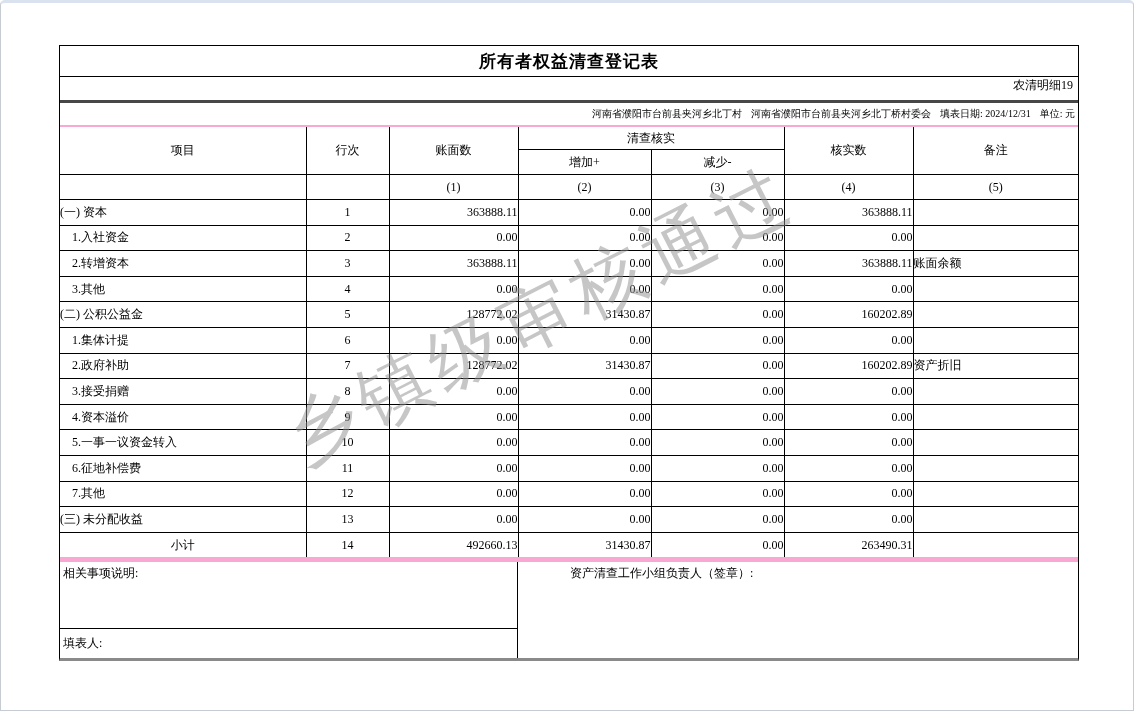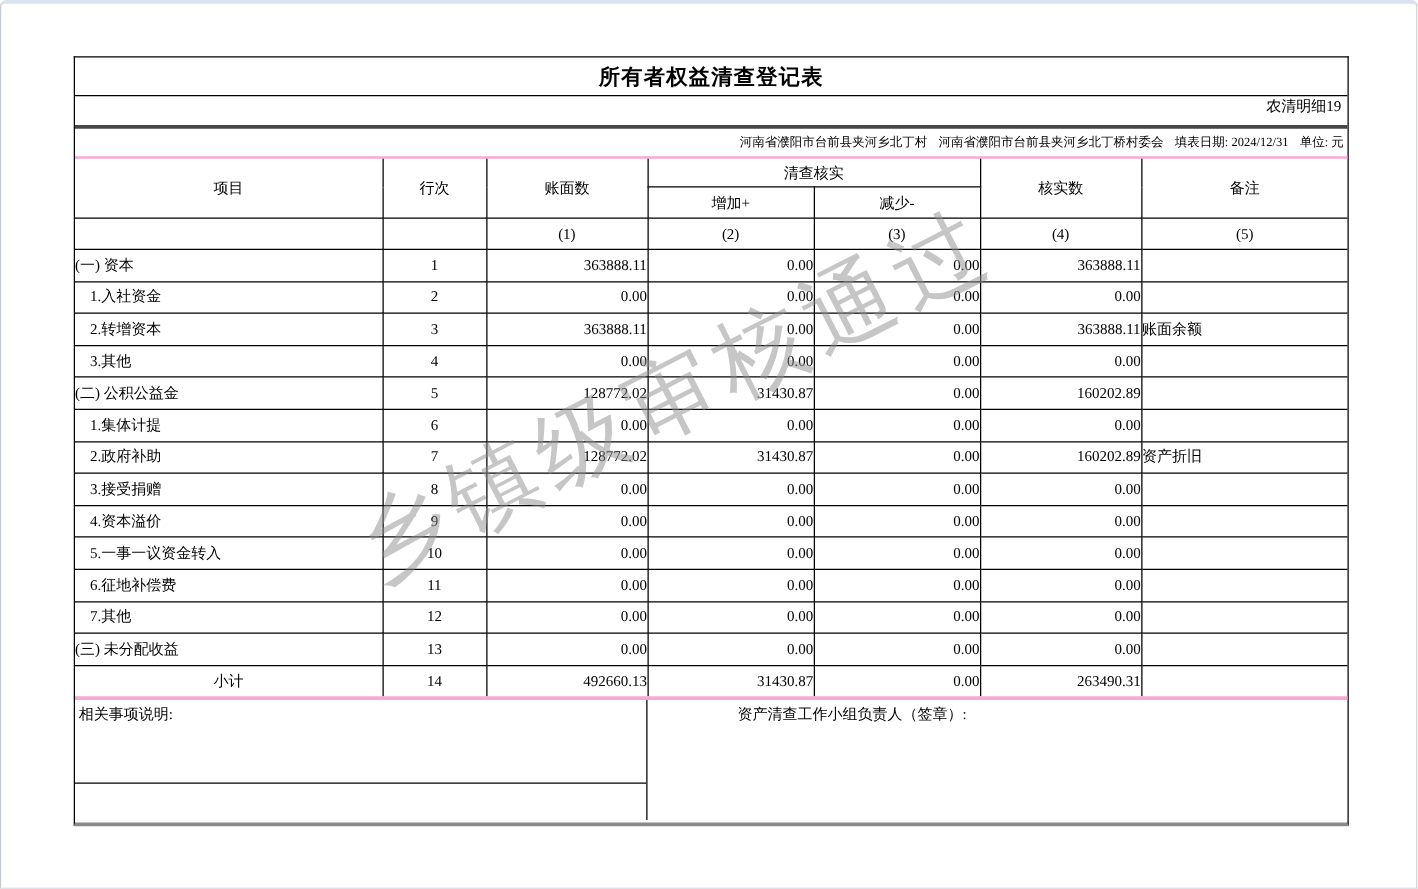--- a/index.html
+++ b/index.html
@@ -21,21 +21,21 @@
   table.main thead tr.h1 th{height:22px;text-align:center;}
   table.main thead tr.h2 th{height:24px;text-align:center;margin-left:15px;}
   table.main thead tr.idx td{height:24px;text-align:center;}
   table.main tbody td{height:24.6px;}
   td.c-item{text-align:left;padding-left:4px;}
   td.c-item.lvl1{padding-left:12px;}
   td.c-item.center{text-align:center;padding-left:0;}
   td.c-line{text-align:center;}
   td.c-num{text-align:right;padding-right:6px;}
   td.c-remark{text-align:left;padding-left:3px;}
-  .bottom{display:flex;border-top:3px solid #f9a8d4;height:96px;gap:20px;}
+  .bottom{display:flex;border-top:5px solid #f9a8d4;height:96px;}
   .bottom .left{width:457px;border-right:1px solid #000;display:flex;flex-direction:column;}
   .bottom .left .notes{height:67px;border-bottom:1px solid #000;font-size:12px;padding:3px 0 0 3px;box-sizing:border-box;}
   .bottom .left .filler{flex:1;font-size:12px;padding:6px 0 0 3px;box-sizing:border-box;}
   .bottom .right{flex:1;font-size:12px;padding:3px 0 0 4px;box-sizing:border-box;margin-left:48px;}
   .watermark{position:absolute;left:245px;top:276px;width:590px;height:80px;line-height:80px;
     text-align:center;font-size:72px;letter-spacing:8px;white-space:nowrap;
     transform:rotate(-27deg);opacity:0.5;z-index:5;pointer-events:none;font-weight:400;}
 </style>
 </head>
 <body>
@@ -218,20 +218,21 @@
             <td class="c-num">0.00</td>
             <td class="c-num">263490.31</td>
             <td class="c-remark"></td>
           </tr>
         </tbody>
     </table>
 
     <div class="bottom">
       <div class="left">
         <div class="notes">相关事项说明:</div>
+        <div class="filler">填表人:</div>
       </div>
       <div class="right">资产清查工作小组负责人（签章）:</div>
     </div>
 
   </div>
 
   <div class="watermark" style="color: rgb(143, 143, 143);">乡镇级审核通过</div>
 
   <div class="window-frame"></div>
 </div>

